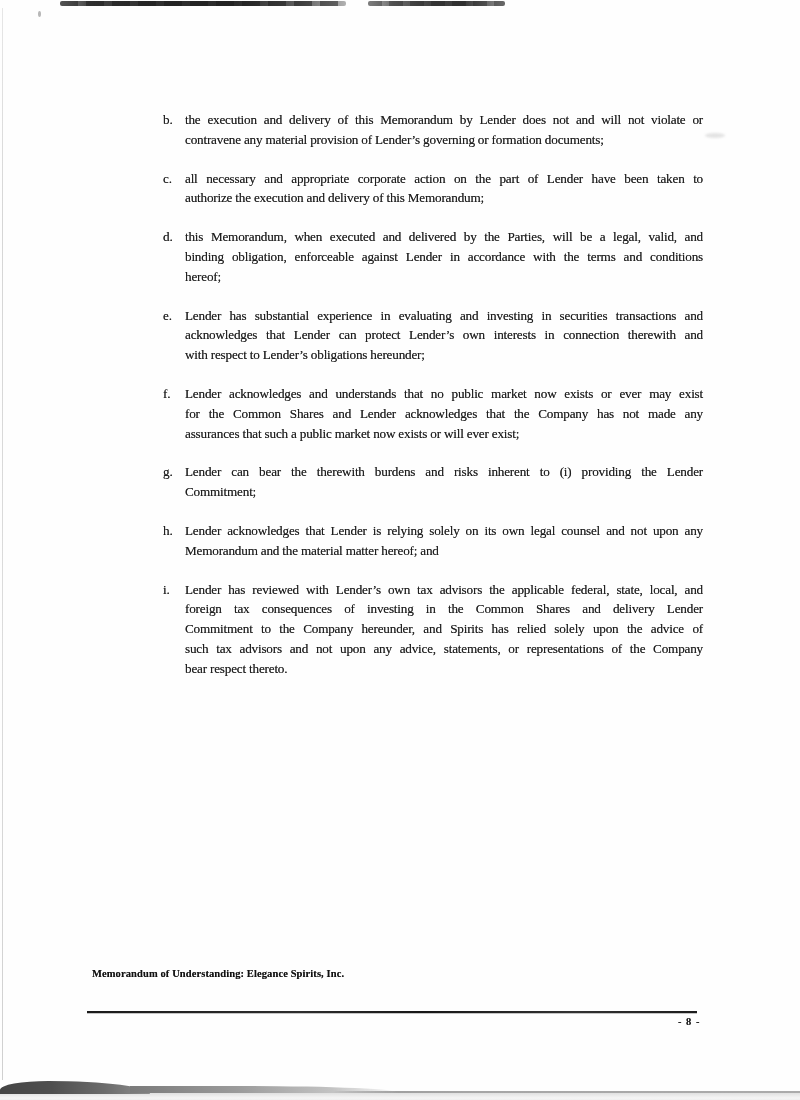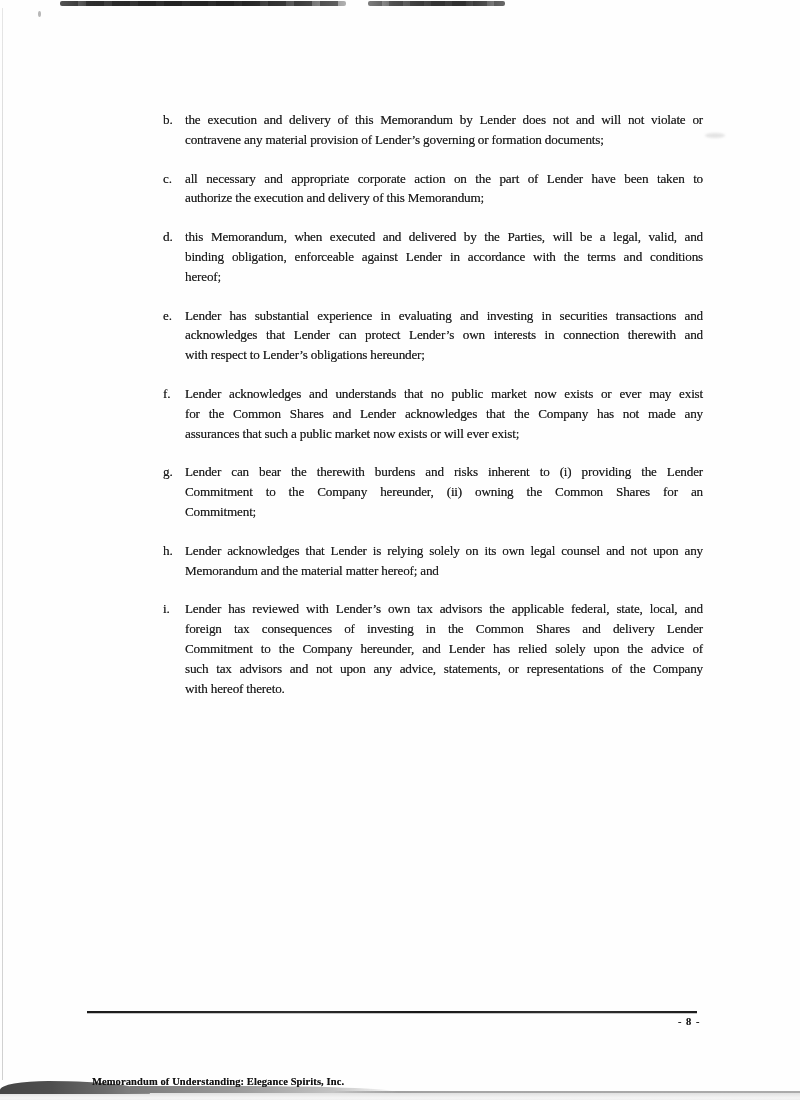--- a/index.html
+++ b/index.html
@@ -125,21 +125,21 @@
   
   .footer-rule {
     position: absolute;
     left: 87px; top: 1011px;
     width: 610px; height: 2px;
     background: linear-gradient(90deg, #1a1a1a 0%, #2d2d2d 35%, #161616 55%, #323232 80%, #1c1c1c 100%);
     box-shadow: 0 1px 0 rgba(90,90,90,0.35);
   }
   .footer-title {
     position: absolute;
-    left: 92px; top: 1076px;
+    left: 92px; top: 968px;
     font-size: 10.5px;
     font-weight: bold;
     color: #121212;
     letter-spacing: 0.1px;
     text-shadow: 0 0 0.3px rgba(20,20,20,0.6);
   }
   .footer-page-number {
     position: absolute;
     left: 678px; top: 1016px;
     font-size: 10.5px;
@@ -201,39 +201,38 @@
           <div class="item-text">
             <div class="tline">Lender acknowledges and understands that no public market now exists or ever may exist</div>
             <div class="tline">for the Common Shares and Lender acknowledges that the Company has not made any</div>
             <div class="tline last">assurances that such a public market now exists or will ever exist;</div>
           </div>
         </div>
         <div class="item">
           <span class="letter">g.</span>
           <div class="item-text">
             <div class="tline">Lender can bear the therewith burdens and risks inherent to (i) providing the Lender</div>
-            <div class="tline">Commitment to the Company hereunder, (ii) owning the Common Shares for an</div>
             <div class="tline last">Commitment;</div>
           </div>
         </div>
         <div class="item">
           <span class="letter">h.</span>
           <div class="item-text">
             <div class="tline">Lender acknowledges that Lender is relying solely on its own legal counsel and not upon any</div>
             <div class="tline last">Memorandum and the material matter hereof; and</div>
           </div>
         </div>
         <div class="item">
           <span class="letter">i.</span>
           <div class="item-text">
             <div class="tline">Lender has reviewed with Lender’s own tax advisors the applicable federal, state, local, and</div>
             <div class="tline">foreign tax consequences of investing in the Common Shares and delivery Lender</div>
-            <div class="tline">Commitment to the Company hereunder, and Lender has relied solely upon the advice of</div>
+            <div class="tline">Commitment to the Company hereunder, and Spirits has relied solely upon the advice of</div>
             <div class="tline">such tax advisors and not upon any advice, statements, or representations of the Company</div>
-            <div class="tline last">with hereof thereto.</div>
+            <div class="tline last">bear respect thereto.</div>
           </div>
         </div>
       </div>
   </main>
 
   <footer>
     <div class="footer-rule"></div>
     <span class="footer-title">Memorandum of Understanding: Elegance Spirits, Inc.</span>
     <span class="footer-page-number">- 8 -</span>
   </footer>

